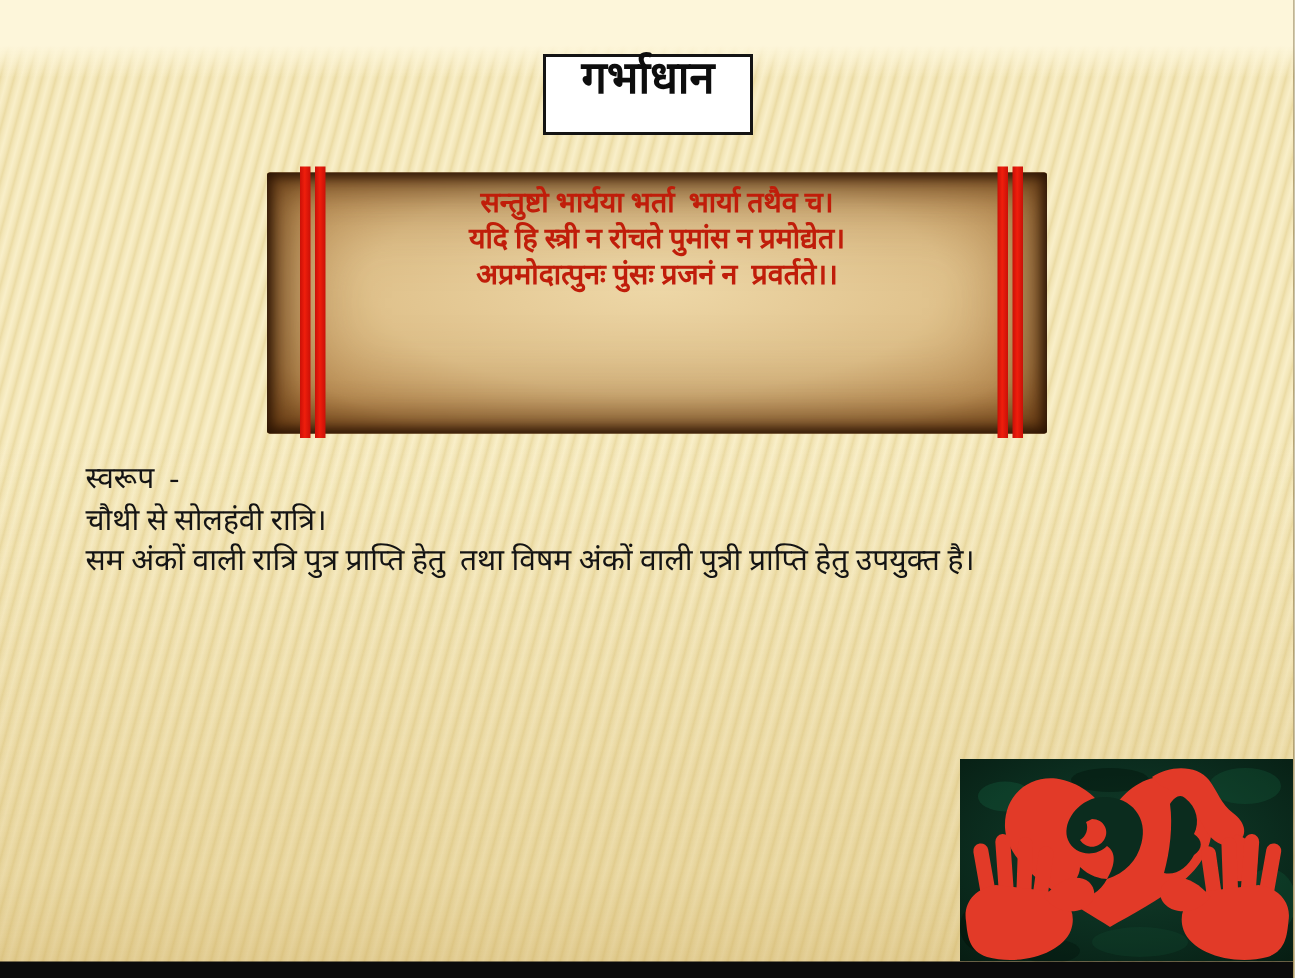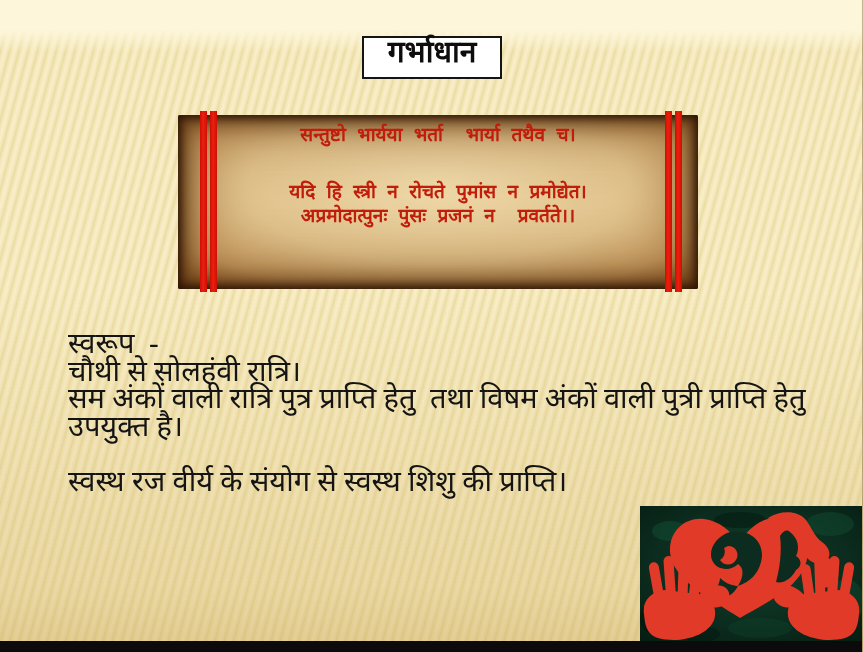--- a/index.html
+++ b/index.html
@@ -14,23 +14,23 @@
     background-image:
       linear-gradient(180deg,#fdf6da 0px,#fdf6da 30px,rgba(253,246,218,0) 52px),
       linear-gradient(180deg,rgba(222,196,120,0) 45%,rgba(203,170,90,0.30) 90%,rgba(198,163,82,0.45) 100%),
       repeating-linear-gradient(105deg,#f9efc9 0px,#f2e5b6 3px,#ebdba4 4.5px,#f2e5b6 6px,#f9efc9 9px);
     border-right:1px solid rgba(120,100,60,0.45);
     box-sizing:border-box;
   }
 
   
   .title-box{
-    position:absolute;left:362px;top:36px;width:140px;height:43px;
+    position:absolute;left:362px;top:36px;width:140px;height:54px;
     background:#ffffff;border:2px solid #141414;
-    display:flex;align-items:flex-end;justify-content:center;
+    display:flex;align-items:flex-start;justify-content:center;
     box-sizing:border-box;padding-bottom:10px;
   }
   .title-text{
     font-size:30px;font-weight:bold;color:#0d0d0d;line-height:1;
     white-space:pre;
   }
 
   
   .parchment{
     position:absolute;left:178px;top:115px;width:520px;height:174px;
@@ -46,28 +46,28 @@
     background:linear-gradient(90deg,#c91007,#ef1e0c 45%,#c91007);
   }
   .red-stripe.l1{left:22px;}
   .red-stripe.l2{left:32px;}
   .red-stripe.r1{right:26px;}
   .red-stripe.r2{right:16px;}
   .shloka{
     position:absolute;left:0;right:0;top:9px;text-align:center;
     color:#c01d0a;font-weight:bold;font-size:19px;line-height:24px;
   }
-  .stanza{margin:0 30px;font-family:Liberation Mono, monospace;}
-  .stanza + .stanza{margin-top:33px;}
+  .stanza{margin:0 30px;}
+  .stanza + .stanza{}
   .shloka-line{white-space:pre-wrap;}
 
   
   .body-text{
-    position:absolute;left:68px;top:306px;width:795px;
-    color:#141414;font-size:29px;line-height:27.6px;margin-top:24px;
+    position:absolute;left:57px;top:306px;width:795px;
+    color:#141414;font-size:20px;line-height:27.6px;
   }
   .text-line{white-space:pre-wrap;}
   .spacer-line{height:27.6px;}
 
   
   .fetus-image{
     position:absolute;left:640px;top:506px;width:223px;height:135px;
     overflow:hidden;
   }
 
@@ -100,21 +100,20 @@
         <div class="shloka-line">अप्रमोदात्पुनः पुंसः प्रजनं न  प्रवर्तते।।</div>
       </div>
     </div>
   </div>
 
   <div class="body-text">
     <div class="text-line">स्वरूप  -</div>
     <div class="text-line">चौथी से सोलहंवी रात्रि।</div>
     <div class="text-line">सम अंकों वाली रात्रि पुत्र प्राप्ति हेतु  तथा विषम अंकों वाली पुत्री प्राप्ति हेतु उपयुक्त है।</div>
     <div class="spacer-line"></div>
-    <div class="text-line">स्वस्थ रज वीर्य के संयोग से स्वस्थ शिशु की प्राप्ति।</div>
   </div>
 
   <div class="fetus-image">
     <svg width="223" height="135" viewBox="0 0 223 135" xmlns="http://www.w3.org/2000/svg">
       <defs>
         <radialGradient id="gbg" cx="50%" cy="45%" r="80%">
           <stop offset="0%" stop-color="#12402c"></stop>
           <stop offset="55%" stop-color="#0b2c1e"></stop>
           <stop offset="100%" stop-color="#061a10"></stop>
         </radialGradient>

